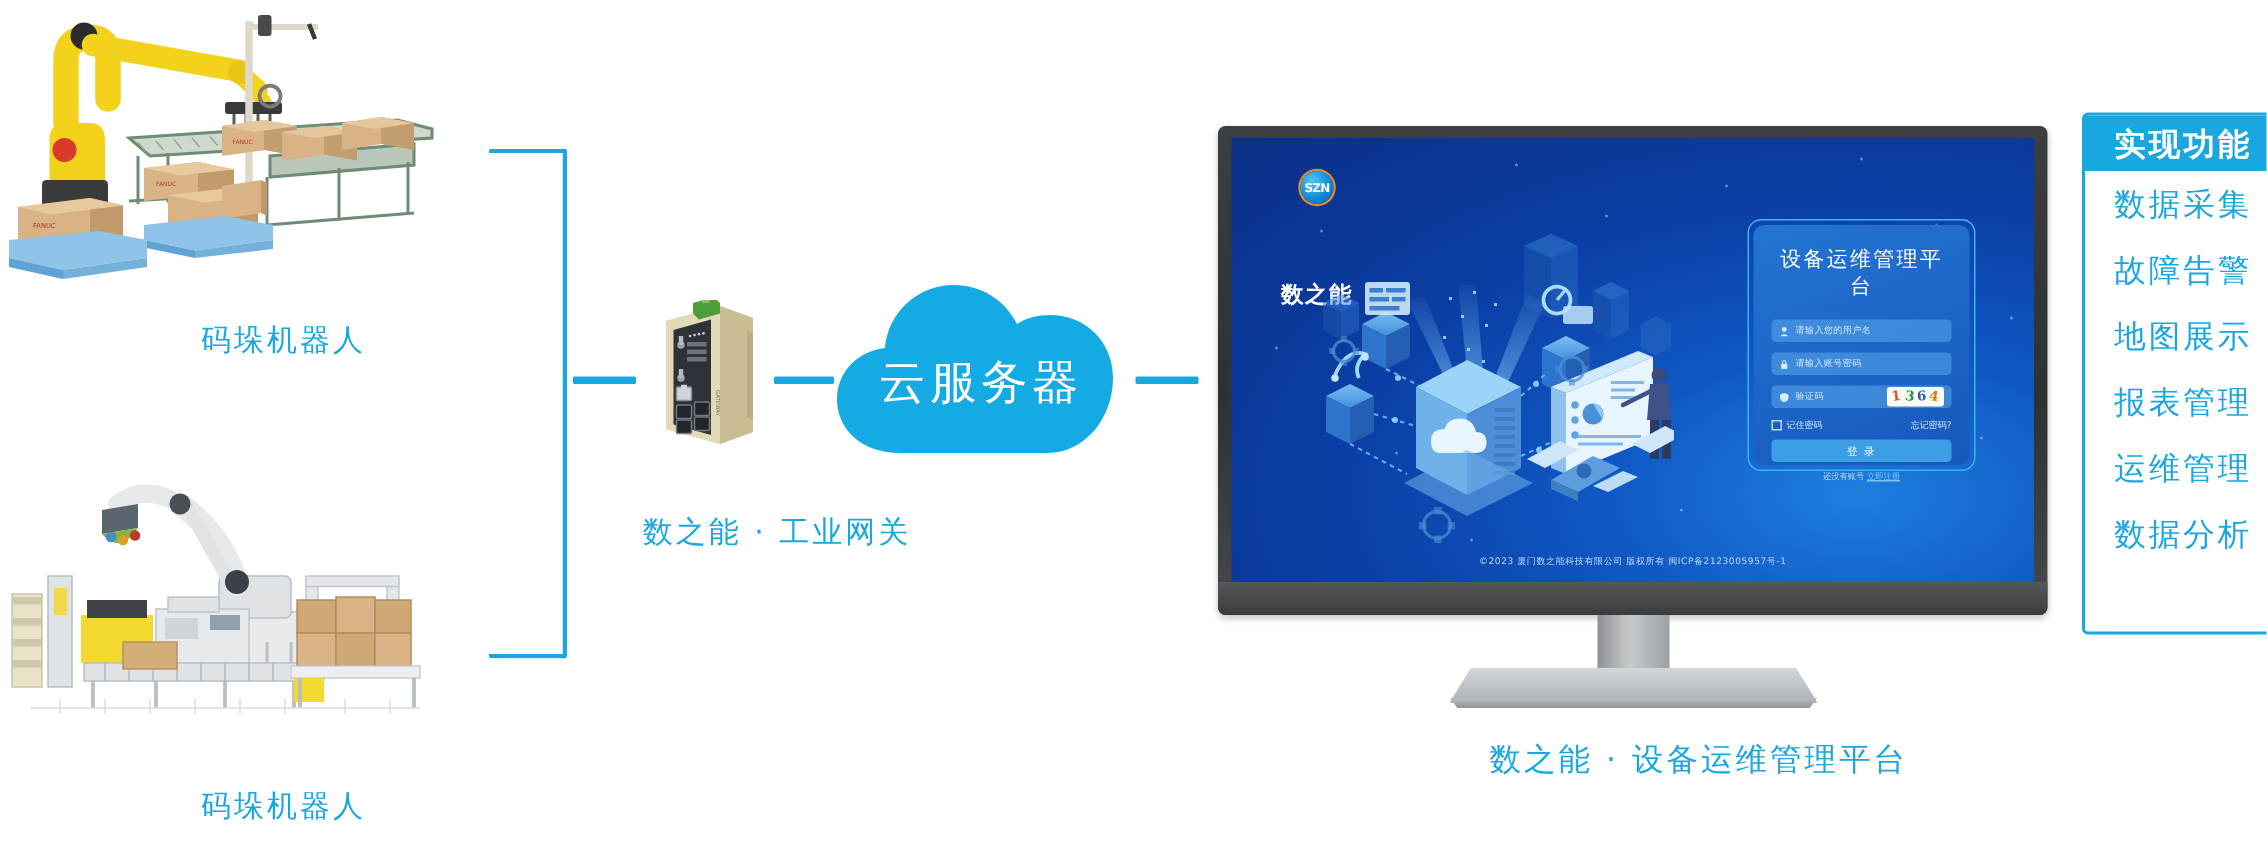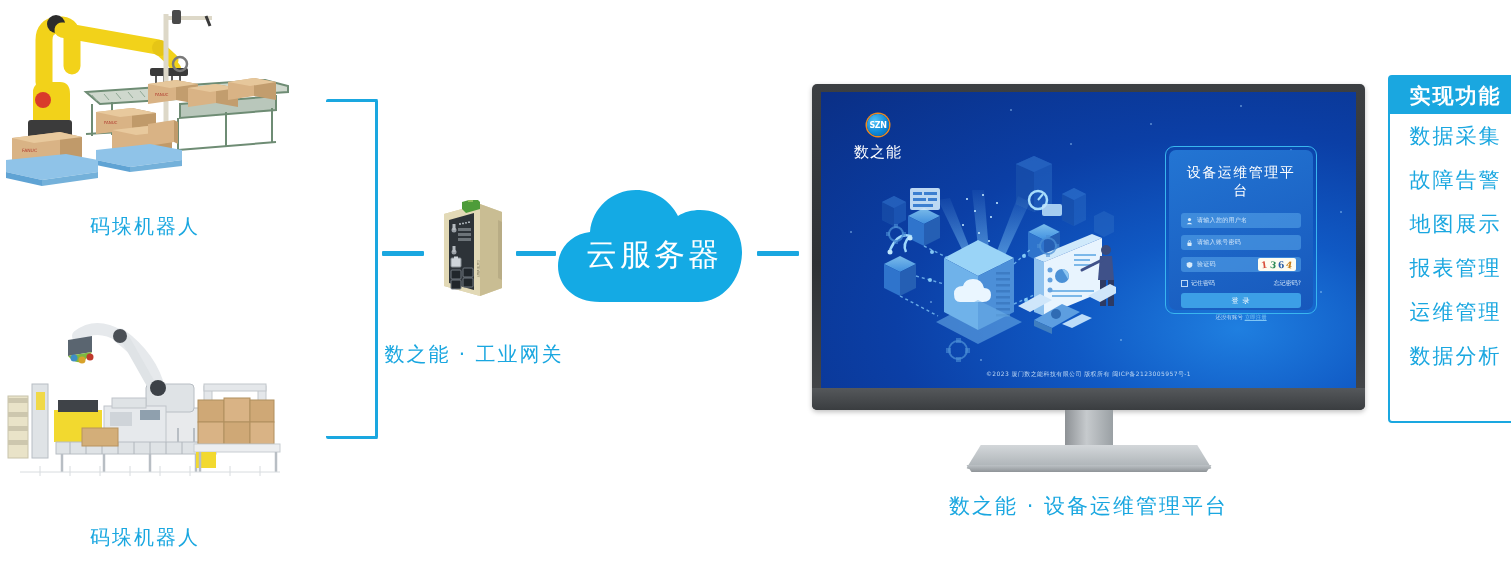--- a/index.html
+++ b/index.html
@@ -1,21 +1,21 @@
 <!DOCTYPE html>
 <html><head>
 <meta charset="utf-8">
 <style>
   html,body{margin:0;padding:0;background:#ffffff;}
   body{width:1511px;height:565px;position:relative;overflow:hidden;
        font-family:"DejaVu Sans","Liberation Sans",sans-serif;}
   .abs{position:absolute;}
 
   
-  .caption{color:#1aa7e0;font-size:20px;letter-spacing:2px;text-align:center;white-space:nowrap;}
+  .caption{color:#1aa7e0;font-size:20px;letter-spacing:2px;text-align:center;white-space:nowrap;padding-left:44px;}
 
   
   .photo{position:absolute;overflow:hidden;background:#fff;}
 
   
   #robot1{left:0;top:0;width:290px;height:190px;}
   #robot2{left:0;top:300px;width:290px;height:180px;}
 
   
   #bracket{left:326px;top:99px;width:52px;height:340px;
@@ -52,21 +52,21 @@
             background:linear-gradient(180deg,#bcc1c5,#8f9498);border-radius:0 0 4px 4px;
             clip-path:polygon(1% 0,99% 0,97% 100%,3% 100%);}
 
   
   .logo-wrap{position:absolute;left:33px;top:22px;display:flex;align-items:center;gap:7px;flex-direction:column;}
   .logo-badge{width:22px;height:22px;border-radius:50%;
               background:radial-gradient(circle at 35% 30%,#4fc3f7,#0c86d6 60%,#0a63a8);
               display:flex;align-items:center;justify-content:center;
               box-shadow:0 0 0 1.5px #f08a1c;}
   .logo-badge span{font-size:8px;color:#fff;font-weight:bold;letter-spacing:-.5px;}
-  .logo-text{color:#fff;font-size:15px;letter-spacing:1px;font-weight:normal;}
+  .logo-text{color:#fff;font-size:15px;letter-spacing:1px;font-weight:bold;margin-top:44px;}
 
   
   .login-card{position:absolute;left:344px;top:54px;width:152px;height:168px;
               border:1px solid #39b6ef;border-radius:9px;padding:3px;box-sizing:border-box;
               background:rgba(16,90,190,.18);}
   .login-inner{width:100%;height:100%;border-radius:7px;box-sizing:border-box;
                background:linear-gradient(160deg,rgba(37,121,214,.92),rgba(23,86,186,.92));
                padding:14px 12px 10px;box-sizing:border-box;}
   .login-title{color:#fff;font-size:14px;text-align:center;letter-spacing:1.5px;margin-bottom:13px;}
   .field{height:15px;background:rgba(90,168,235,.55);border-radius:3px;margin-bottom:7px;

